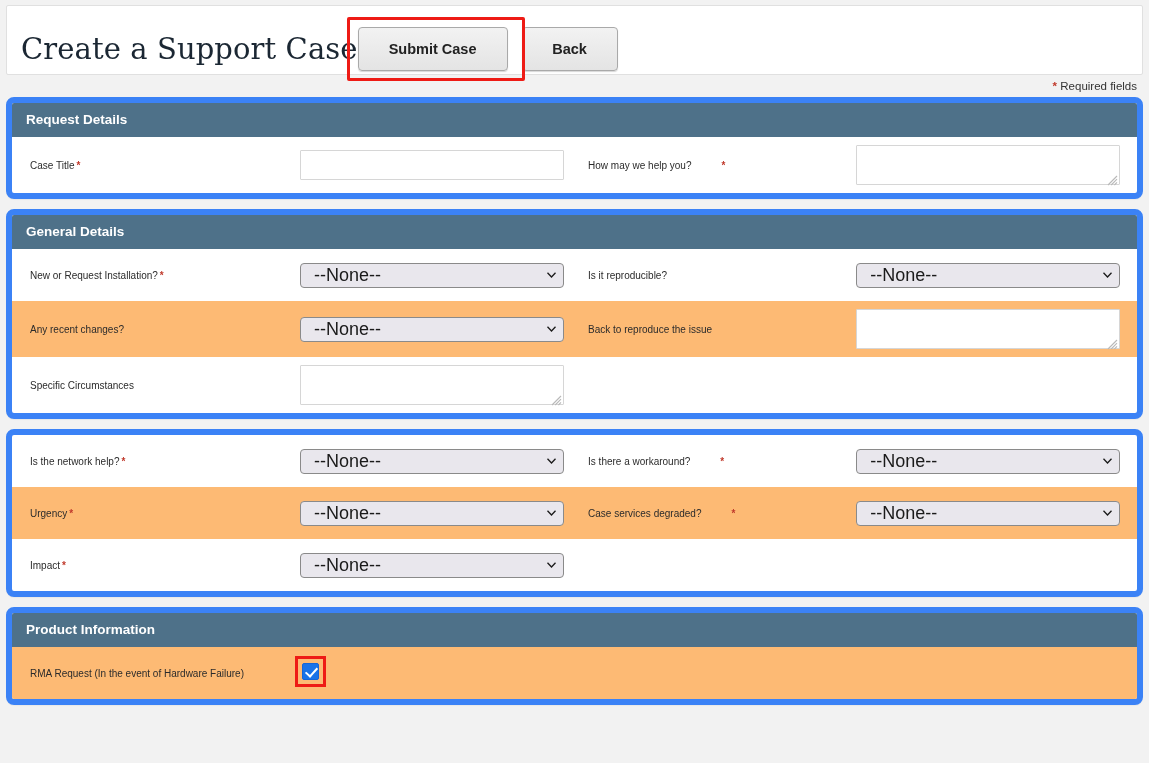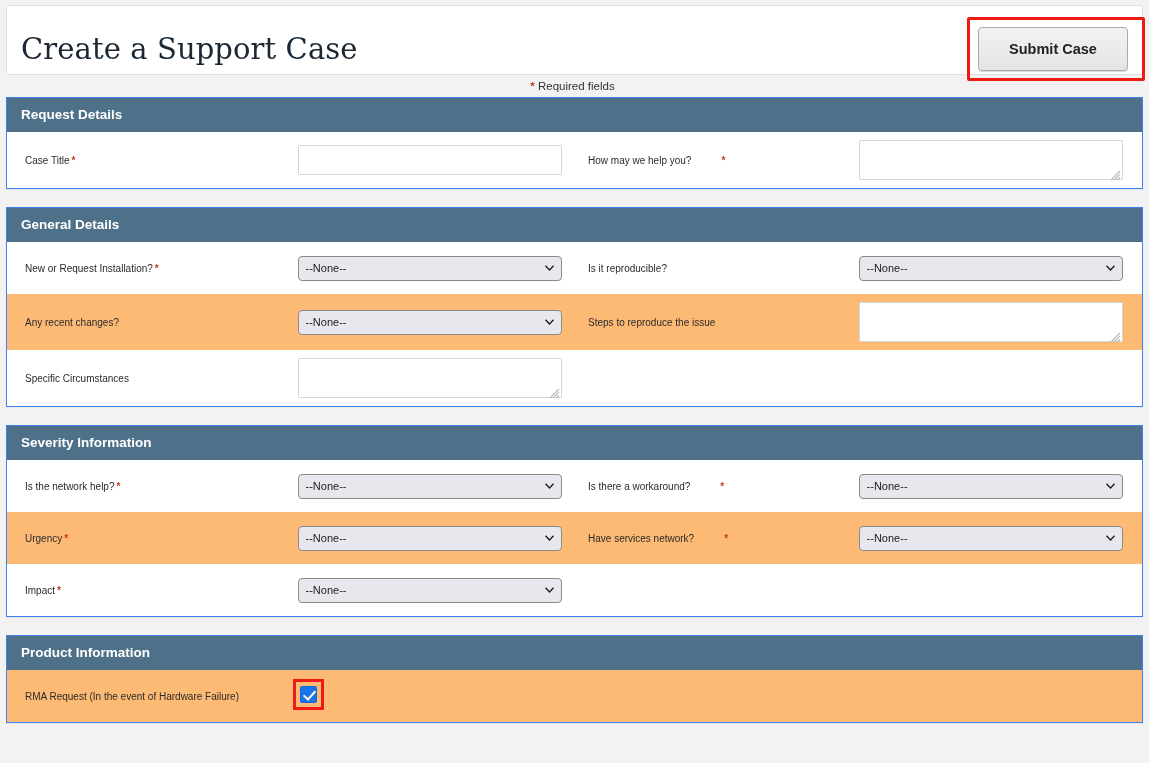--- a/index.html
+++ b/index.html
@@ -16,21 +16,20 @@
   
   .topbar {
     position: relative;
     height: 70px;
     background: #ffffff;
     border: 1px solid #e0e0e0;
     border-radius: 2px;
     margin-top: 5px;
     display: flex;
     align-items: center;
-    justify-content: space-between;
     padding: 17px 14px 0 14px;
   }
   .page-title {
     font-family: "DejaVu Serif", serif;
     font-weight: 300;
     font-size: 29px;
     color: #1b2733;
     letter-spacing: 0.1px;
     white-space: nowrap;
   }
@@ -56,34 +55,34 @@
   
   .annot-ring {
     position: absolute;
     border: 3px solid #ee1b15;
     border-radius: 2px;
     pointer-events: none;
   }
   #ring-submit { left: -11px; top: -10px; width: 178px; height: 64px; }
 
   .required-note {
-    text-align: center;
+    text-align: right;
     font-size: 11.5px;
     color: #333;
     padding: 5px 6px 4px 0;
     height: 22px;
   }
   .required-note .star { color: #c0392b; font-weight: bold; }
 
   
   .panel {
     background: #ffffff;
-    border: 1px solid #3b82f6;
-    border-radius: 0;
-    margin-bottom: 18px;
+    border: 6px solid #3b82f6;
+    border-radius: 8px;
+    margin-bottom: 10px;
     box-shadow: 0 1px 1px rgba(0,0,0,.04);
     overflow: hidden;
   }
   .panel-head {
     background: #4e7189;
     color: #ffffff;
     font-size: 13.5px;
     font-weight: bold;
     padding: 10px 14px 10px 14px;
     height: 34px;
@@ -126,23 +125,23 @@
   
   select.sel {
     -webkit-appearance: none;
     appearance: none;
     width: 264px;
     height: 25px;
     background: #e9e7ed;
     border: 1px solid #8a8a8a;
     border-radius: 4px;
     font-family: "Liberation Sans", sans-serif;
-    font-size: 11px;
+    font-size: 18px;
     color: #1a1a1a;
-    padding: 0 22px 0 7px;
+    padding: 0 22px 0 13px;
     cursor: pointer;
   }
   .sel-wrap { position: relative; width: 264px; }
   .sel-arrow {
     position: absolute;
     right: 8px; top: 50%;
     margin-top: -3px;
     width: 9px; height: 6px;
     pointer-events: none;
   }
@@ -216,20 +215,21 @@
 
 <div class="page">
 
   <div class="topbar">
     <div class="page-title">Create a Support Case</div>
     <div class="topbar-actions">
       <div style="position:relative;">
         <div class="annot-ring" id="ring-submit"></div>
         <button class="btn btn-submit">Submit Case</button>
       </div>
+      <button class="btn btn-back">Back</button>
     </div>
   </div>
 
   <div class="required-note">
     <span class="star">*</span>
     <span>Required fields</span>
   </div>
 
   <div id="sections-root">
       <div class="panel">
@@ -289,21 +289,21 @@
               <span>Any recent changes?</span>
             </div>
             <div class="cell-field">
               <span class="sel-wrap"><select class="sel"><option>--None--</option></select><span class="sel-arrow">
                   <svg width="9" height="6" viewBox="0 0 9 6">
                     <path d="M0.5 0.8 L4.5 5 L8.5 0.8" fill="none" stroke="#1a1a1a" stroke-width="1.3"></path>
                   </svg>
                 </span></span>
             </div>
             <div class="cell-label right">
-              <span>Steps to reproduce the issue</span>
+              <span>Back to reproduce the issue</span>
             </div>
             <div class="cell-field right">
               <span class="ta-wrap">
                 <textarea class="ta" style=""></textarea>
                 <span class="ta-grip"><svg width="11" height="11" viewBox="0 0 11 11">
                     <path d="M10 1 L1 10 M10 4.2 L4.2 10 M10 7.4 L7.4 10" stroke="#b9b9b9" stroke-width="1.1" fill="none"></path>
                   </svg></span>
               </span>
             </div>
           </div>
@@ -318,21 +318,20 @@
                     <path d="M10 1 L1 10 M10 4.2 L4.2 10 M10 7.4 L7.4 10" stroke="#b9b9b9" stroke-width="1.1" fill="none"></path>
                   </svg></span>
               </span>
             </div>
             <div class="cell-label right"></div>
             <div class="cell-field right"></div>
           </div>
         </div>
       </div>
       <div class="panel">
-        <div class="panel-head">Severity Information</div>
         <div class="panel-body">
           <div class="row">
             <div class="cell-label">
               <span>Is the network help?</span>
               <span class="star">*</span>
             </div>
             <div class="cell-field">
               <span class="sel-wrap"><select class="sel"><option>--None--</option></select><span class="sel-arrow">
                   <svg width="9" height="6" viewBox="0 0 9 6">
                     <path d="M0.5 0.8 L4.5 5 L8.5 0.8" fill="none" stroke="#1a1a1a" stroke-width="1.3"></path>
@@ -357,21 +356,21 @@
               <span class="star">*</span>
             </div>
             <div class="cell-field">
               <span class="sel-wrap"><select class="sel"><option>--None--</option></select><span class="sel-arrow">
                   <svg width="9" height="6" viewBox="0 0 9 6">
                     <path d="M0.5 0.8 L4.5 5 L8.5 0.8" fill="none" stroke="#1a1a1a" stroke-width="1.3"></path>
                   </svg>
                 </span></span>
             </div>
             <div class="cell-label right">
-              <span>Have services network?</span>
+              <span>Case services degraded?</span>
               <span class="star">*</span>
             </div>
             <div class="cell-field right">
               <span class="sel-wrap"><select class="sel"><option>--None--</option></select><span class="sel-arrow">
                   <svg width="9" height="6" viewBox="0 0 9 6">
                     <path d="M0.5 0.8 L4.5 5 L8.5 0.8" fill="none" stroke="#1a1a1a" stroke-width="1.3"></path>
                   </svg>
                 </span></span>
             </div>
           </div>

